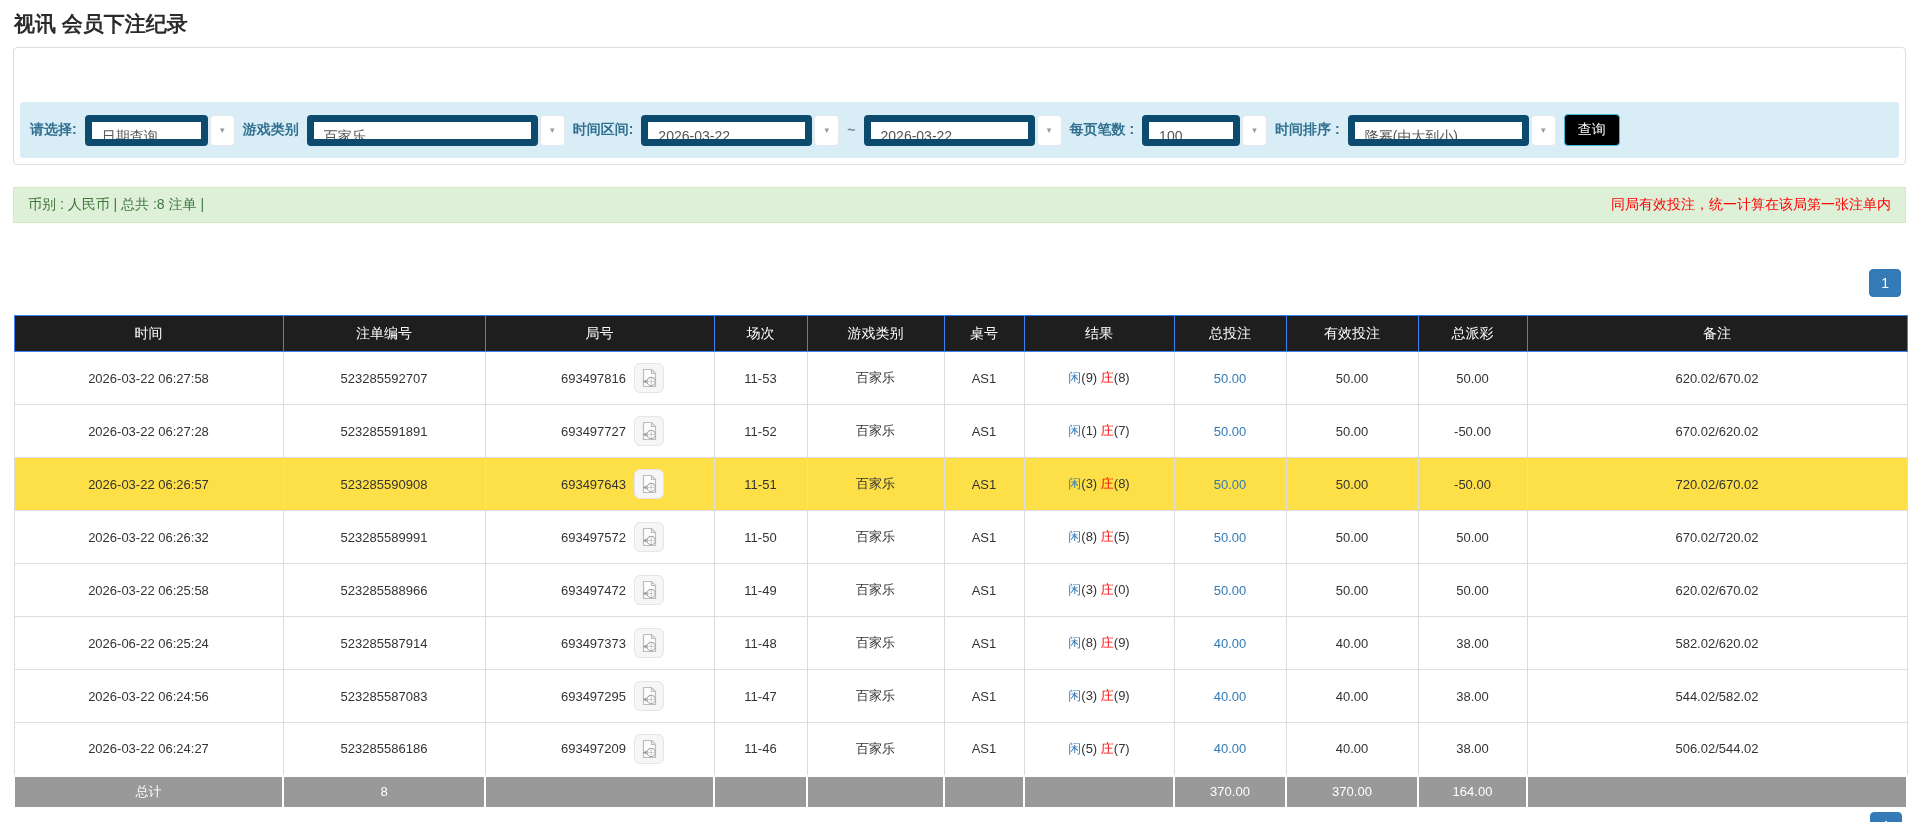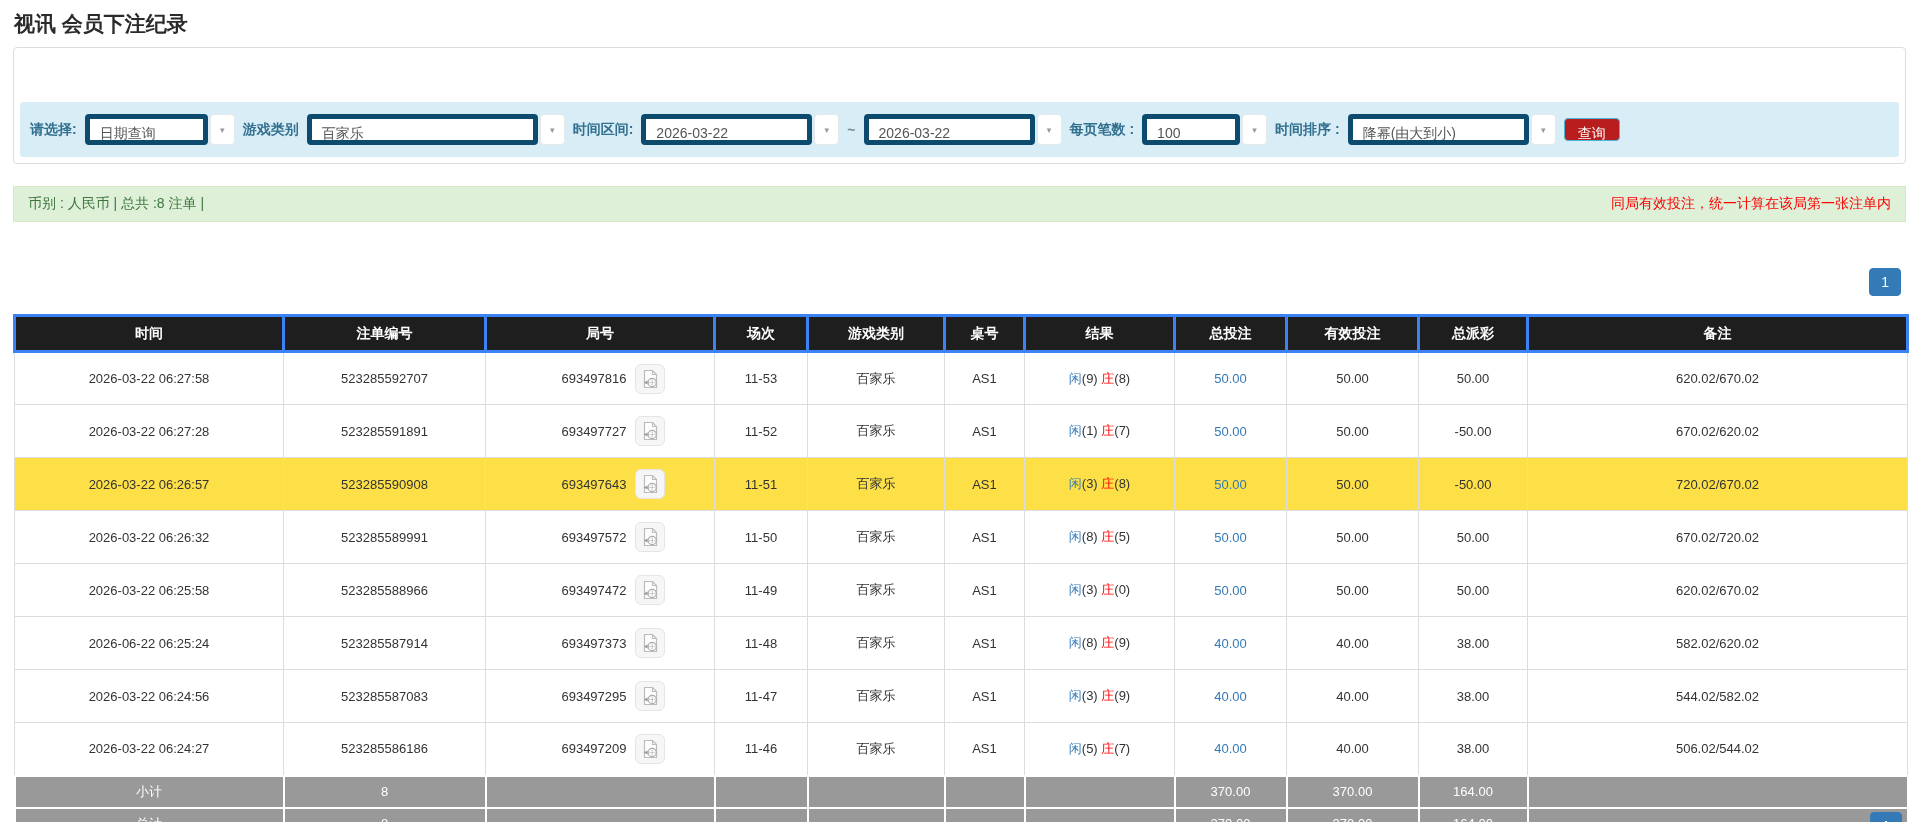--- a/index.html
+++ b/index.html
@@ -8,36 +8,36 @@
     font-family: "Liberation Sans", "DejaVu Sans", sans-serif; color: #333; position: relative;
   }
   .page-title { font-size: 21px; color: #2b2b2b; font-weight: 700; padding: 10px 8px 0 14px; }
 
   
   .filter-panel { margin: 9px 13px 0 13px; border: 1px solid #ddd; border-radius: 4px; padding: 6px; background: #fff; }
   .filter-bar { background: #d9edf7; border-radius: 3px; padding: 12px 10px; display: flex; align-items: center; gap: 8px; margin-top: 48px; }
   .f-label { color: #31708f; font-weight: bold; font-size: 14px; white-space: nowrap; }
   .f-sep { color: #7a8a94; font-size: 14px; font-weight: bold; }
   .combo { display: flex; height: 31px; flex: 0 0 auto; }
-  .combo-text { background: #fff; border: 5px solid #0c4a6e; border-radius: 4px; padding: 6px 10px; font-size: 14px; color: #555; flex: 1; white-space: nowrap; overflow: hidden; }
+  .combo-text { background: #fff; border: 7px solid #0c4a6e; border-radius: 4px; padding: 6px 10px; font-size: 14px; color: #555; flex: 1; white-space: nowrap; overflow: hidden; }
   .combo-arrow { background: #fff; border: 1px solid #e4e8ea; margin-left: 2px; border-radius: 4px; width: 25px; display: flex; align-items: center; justify-content: center; color: #999; font-size: 9px; cursor: pointer; }
-  .btn-query { background: #b91c1c; border: 1px solid #46b8da; color: #fff; font-size: 14px; padding: 6px 13px; border-radius: 4px; cursor: pointer; height: 23px; }
+  .btn-query { background: #000000; border: 1px solid #46b8da; color: #fff; font-size: 14px; padding: 6px 13px; border-radius: 4px; cursor: pointer; height: 32px; }
 
   
   .summary-bar { margin: 22px 13px 0 13px; background: #dff0d8; border: 1px solid #d6e9c6; border-radius: 0; padding: 8px 14px; display: flex; justify-content: space-between; align-items: center; font-size: 14px; color: #3c763d; }
   .summary-note { color: #ff0000; }
 
   
   .pager-top { margin: 46px 18px 0 0; text-align: right; }
   .page-btn { display: inline-block; background: #337ab7; border: 1px solid #337ab7; color: #fff; font-size: 14px; padding: 5px 11px; border-radius: 4px; cursor: pointer; }
   .pager-bottom { position: absolute; top: 812px; right: 17px; }
 
   
   .bet-table { width: 1893px; margin: 18px 13px 0 13px; border-collapse: collapse; table-layout: fixed; font-size: 13px; }
-  .bet-table thead th { background: #1e1e1e; color: #fff; font-weight: bold; font-size: 14px; height: 36px; padding: 6px; border: 3px solid #3b82f6; text-align: center; }
+  .bet-table thead th { background: #1e1e1e; color: #fff; font-weight: normal; font-size: 14px; height: 36px; padding: 6px; border: 1px solid #3b82f6; text-align: center; }
   .bet-table tbody td { border: 1px solid #ddd; background: #fff; text-align: center; height: 53px; padding: 4px 6px; color: #333; }
   .bet-table tbody tr.hl td { background: #fde047; }
   .bet-table tfoot td { background: #999; color: #fff; border: 2px solid #fff; height: 32px; padding: 4px 6px; text-align: center; font-size: 13px; }
   .blue { color: #337ab7; }
   .red { color: #ff0000; }
   .link { color: #337ab7; cursor: pointer; }
   .round-wrap { display: inline-flex; align-items: center; justify-content: center; gap: 8px; margin-left: 26px; }
   .video-btn { width: 30px; height: 30px; background: #f6f6f6; border: 1px solid #e5e5e5; border-radius: 6px; display: inline-flex; align-items: center; justify-content: center; cursor: pointer; flex: 0 0 auto; }
 </style>
 </head>
@@ -345,43 +345,30 @@
         <td>AS1</td>
         <td><span class="blue">闲</span><span>(5) </span><span class="red">庄</span><span>(7)</span></td>
         <td><span class="link">40.00</span></td>
         <td>40.00</td>
         <td>38.00</td>
         <td>506.02/544.02</td>
       </tr>
     </tbody>
   <tfoot>
     <tr>
-      <td>小计</td>
+      <td>总计</td>
       <td>8</td>
       <td></td>
       <td></td>
       <td></td>
       <td></td>
       <td></td>
       <td>370.00</td>
       <td>370.00</td>
       <td>164.00</td>
       <td></td>
     </tr>
-    <tr>
-      <td>总计</td>
-      <td>8</td>
-      <td></td>
-      <td></td>
-      <td></td>
-      <td></td>
-      <td></td>
-      <td>370.00</td>
-      <td>370.00</td>
-      <td>164.00</td>
-      <td></td>
-    </tr>
   </tfoot>
 </table>
 
 <div class="pager-bottom">
   <span class="page-btn">1</span>
 </div>
 
 </body></html>

